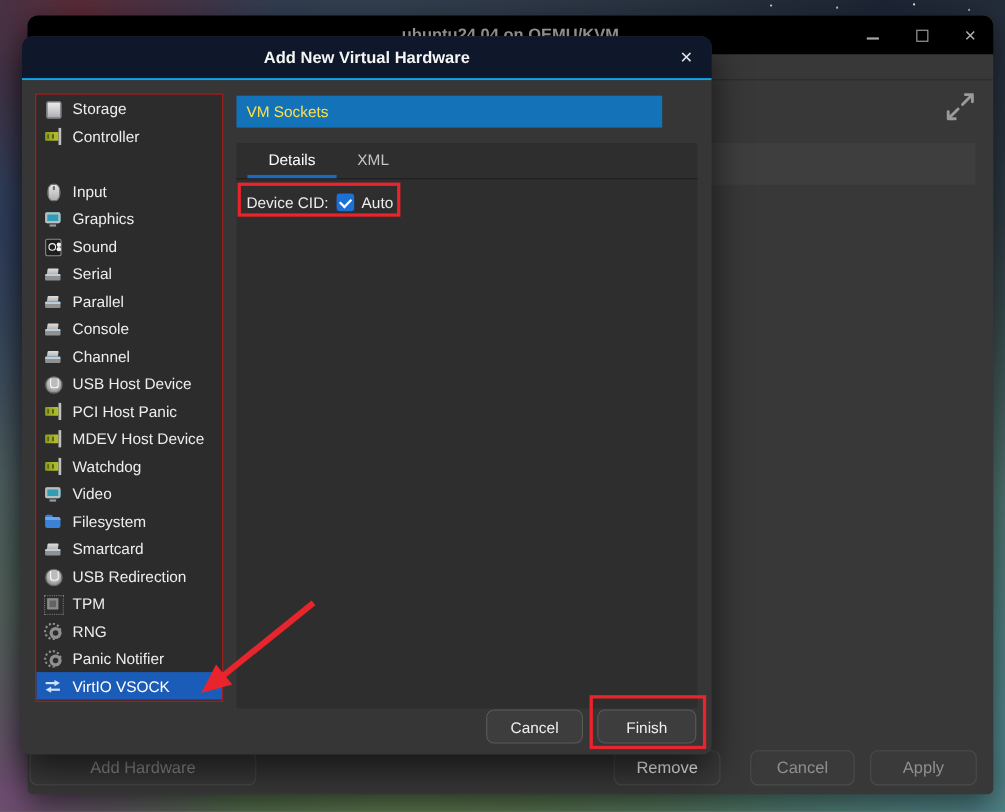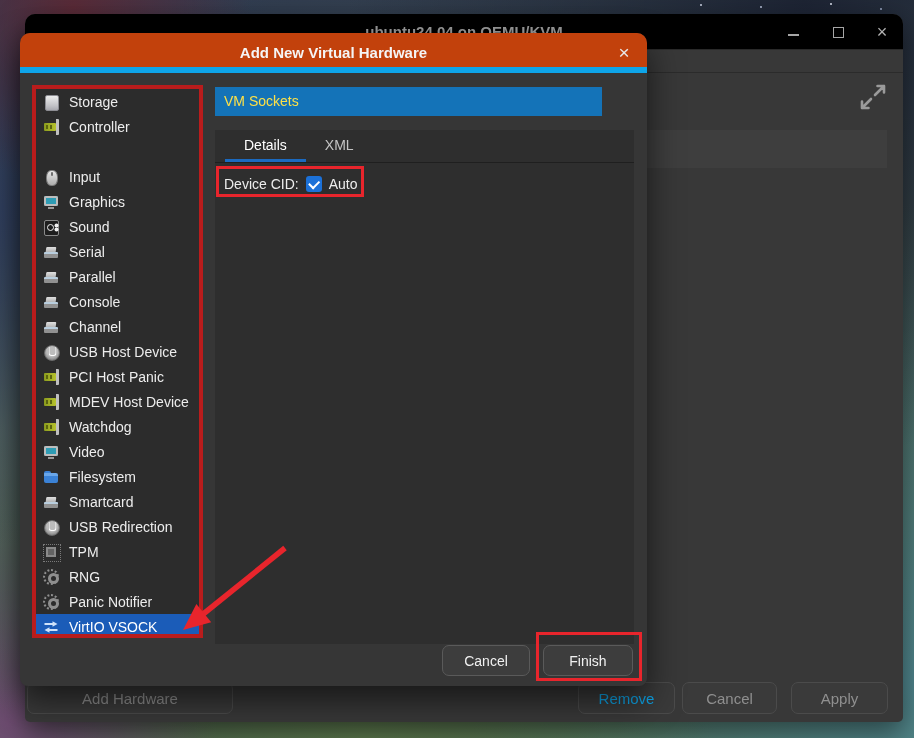--- a/index.html
+++ b/index.html
@@ -31,37 +31,37 @@
   .ctl { position:relative; width:14px; height:14px; display:inline-block; }
   .ctl-min::after { content:""; position:absolute; left:1px; bottom:3px; width:11px; height:2px; background:#a6a6a6; }
   .ctl-max::after { content:""; position:absolute; left:2px; top:2px; width:9px; height:9px; border:1.5px solid #a6a6a6; }
   .ctl-close { color:#b2b2b2; font-size:18px; line-height:14px; text-align:center; font-weight:400; }
   .win-divider { position:absolute; left:0; right:0; top:58px; height:1px; background:#2b2b2b; }
   .win-band { position:absolute; left:8px; right:16px; top:116px; height:38px; background:#3e3e3e; }
   .expand-icon { position:absolute; left:833px; top:68px; width:30px; height:30px; }
   .win-btn { position:absolute; height:32px; background:#3a3a3a; border:1px solid #4b4b4b;
     border-radius:7px; color:#8f8f8f; font-size:15px; font-family:inherit; }
   .btn-addhw { left:2px; top:668px; width:206px; }
-  .btn-remove { left:553px; top:668px; width:97px; color:#0ea5e9; }
+  .btn-remove { left:533px; top:668px; width:97px; color:#ffffff; }
   .btn-wcancel { left:657px; top:668px; width:95px; }
   .btn-apply { left:766px; top:668px; width:97px; }
 
   
   .dialog { position:absolute; left:20px; top:33px; width:627px; height:653px; background:#363636;
     border-radius:10px 10px 8px 8px; box-shadow:0 14px 34px rgba(0,0,0,.6); }
-  .dlg-header { position:relative; height:40px; background:#c2410c; border-radius:10px 10px 0 0;
-    border-bottom:6px solid #0ea5e9; }
+  .dlg-header { position:relative; height:40px; background:#0f172a; border-radius:10px 10px 0 0;
+    border-bottom:2px solid #0ea5e9; }
   .dlg-title { position:absolute; left:0; right:0; line-height:40px; text-align:center;
     color:#f5f5f5; font-weight:700; font-size:15px; }
   .dlg-close { position:absolute; right:10px; top:0; width:26px; height:40px; background:none; border:none;
     color:#e8e8e8; font-size:19px; line-height:40px; text-align:center; font-family:inherit; }
 
   
   .sidebar { position:absolute; left:12px; top:52px; width:171px; height:553px;
-    background:#2c2c2c; border:4px solid #b91c1c; overflow:hidden; }
+    background:#2c2c2c; border:1px solid #b91c1c; overflow:hidden; }
   .srow { display:flex; align-items:center; height:25px; padding-left:7px; gap:10px;
     color:#ededed; font-size:14px; white-space:nowrap; }
   .srow.selected { background:#1b5cb8; color:#ffffff; }
 
   
   .ic { position:relative; width:16px; height:16px; flex:none; display:inline-block; }
   .ic-disk::before { content:""; position:absolute; left:2px; top:1px; width:12px; height:14px; border-radius:2px;
     background:linear-gradient(180deg,#ececec,#c2c2c6 70%,#a9a9af); border:1px solid #8d8d93; }
   .ic-chip::before { content:""; position:absolute; left:1px; top:4px; width:12px; height:8px; border-radius:1px;
     background:linear-gradient(90deg,#8a9a1e,#b7c32d); }

